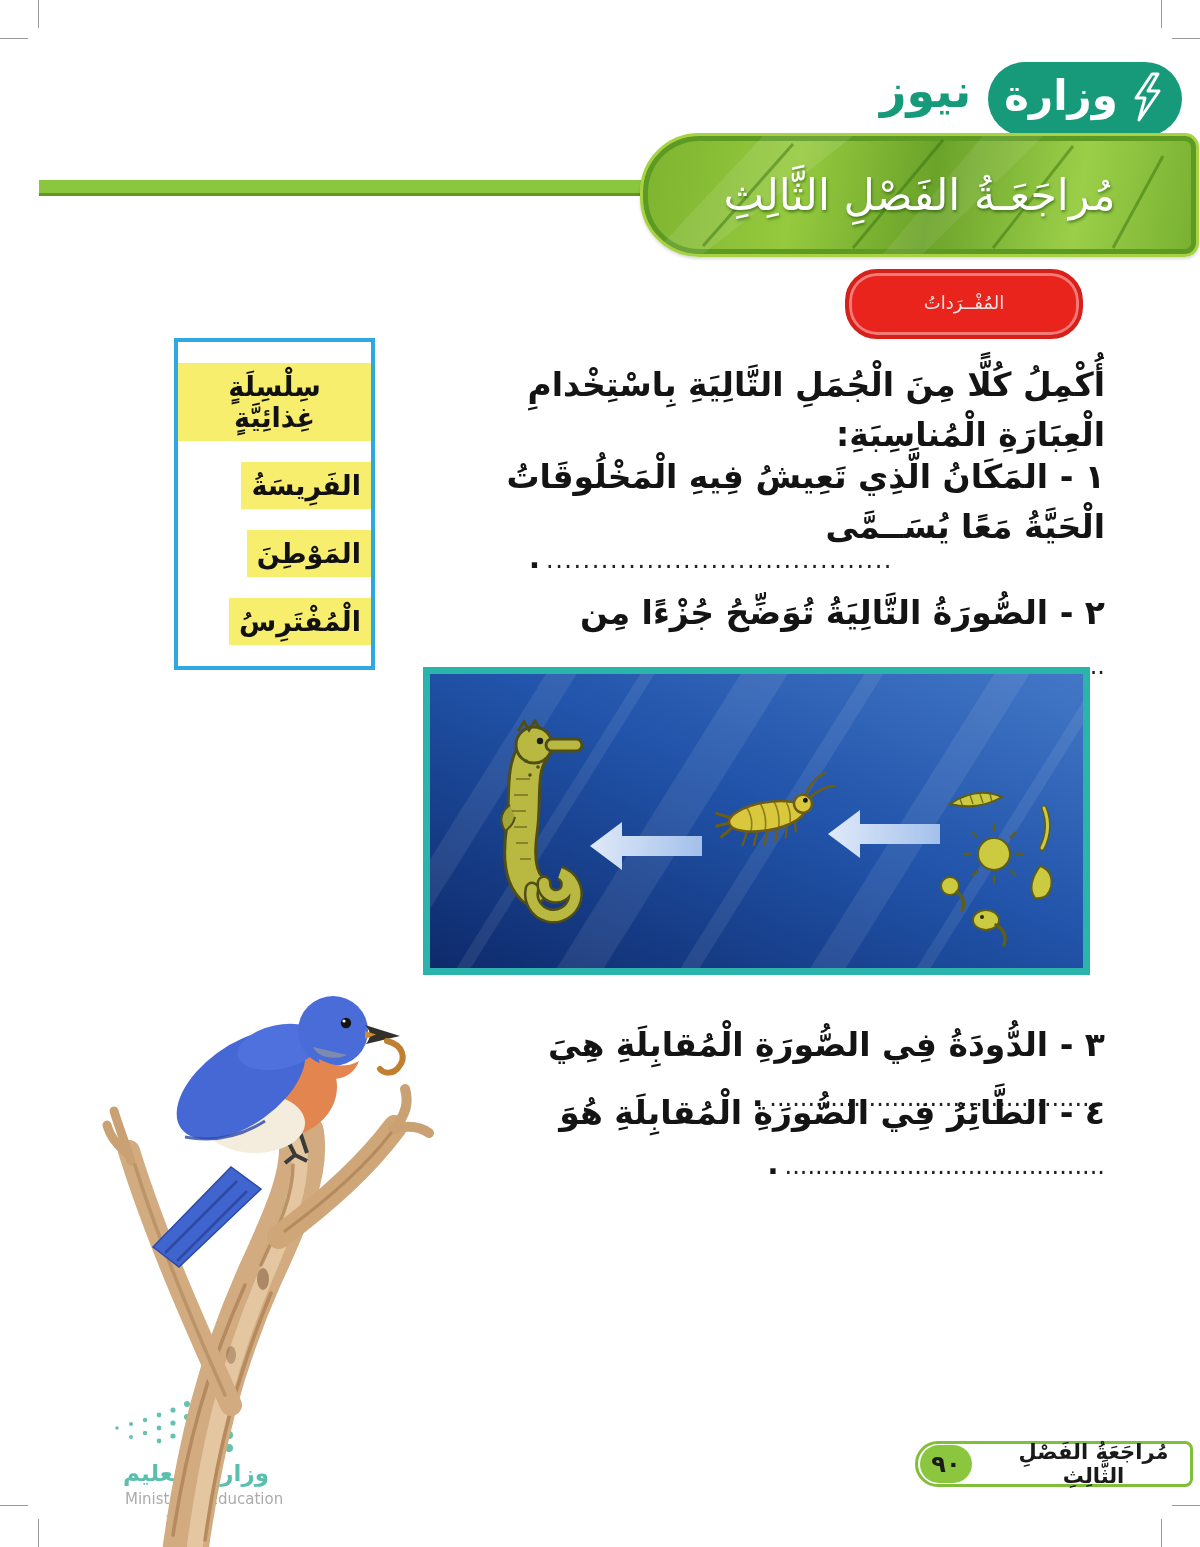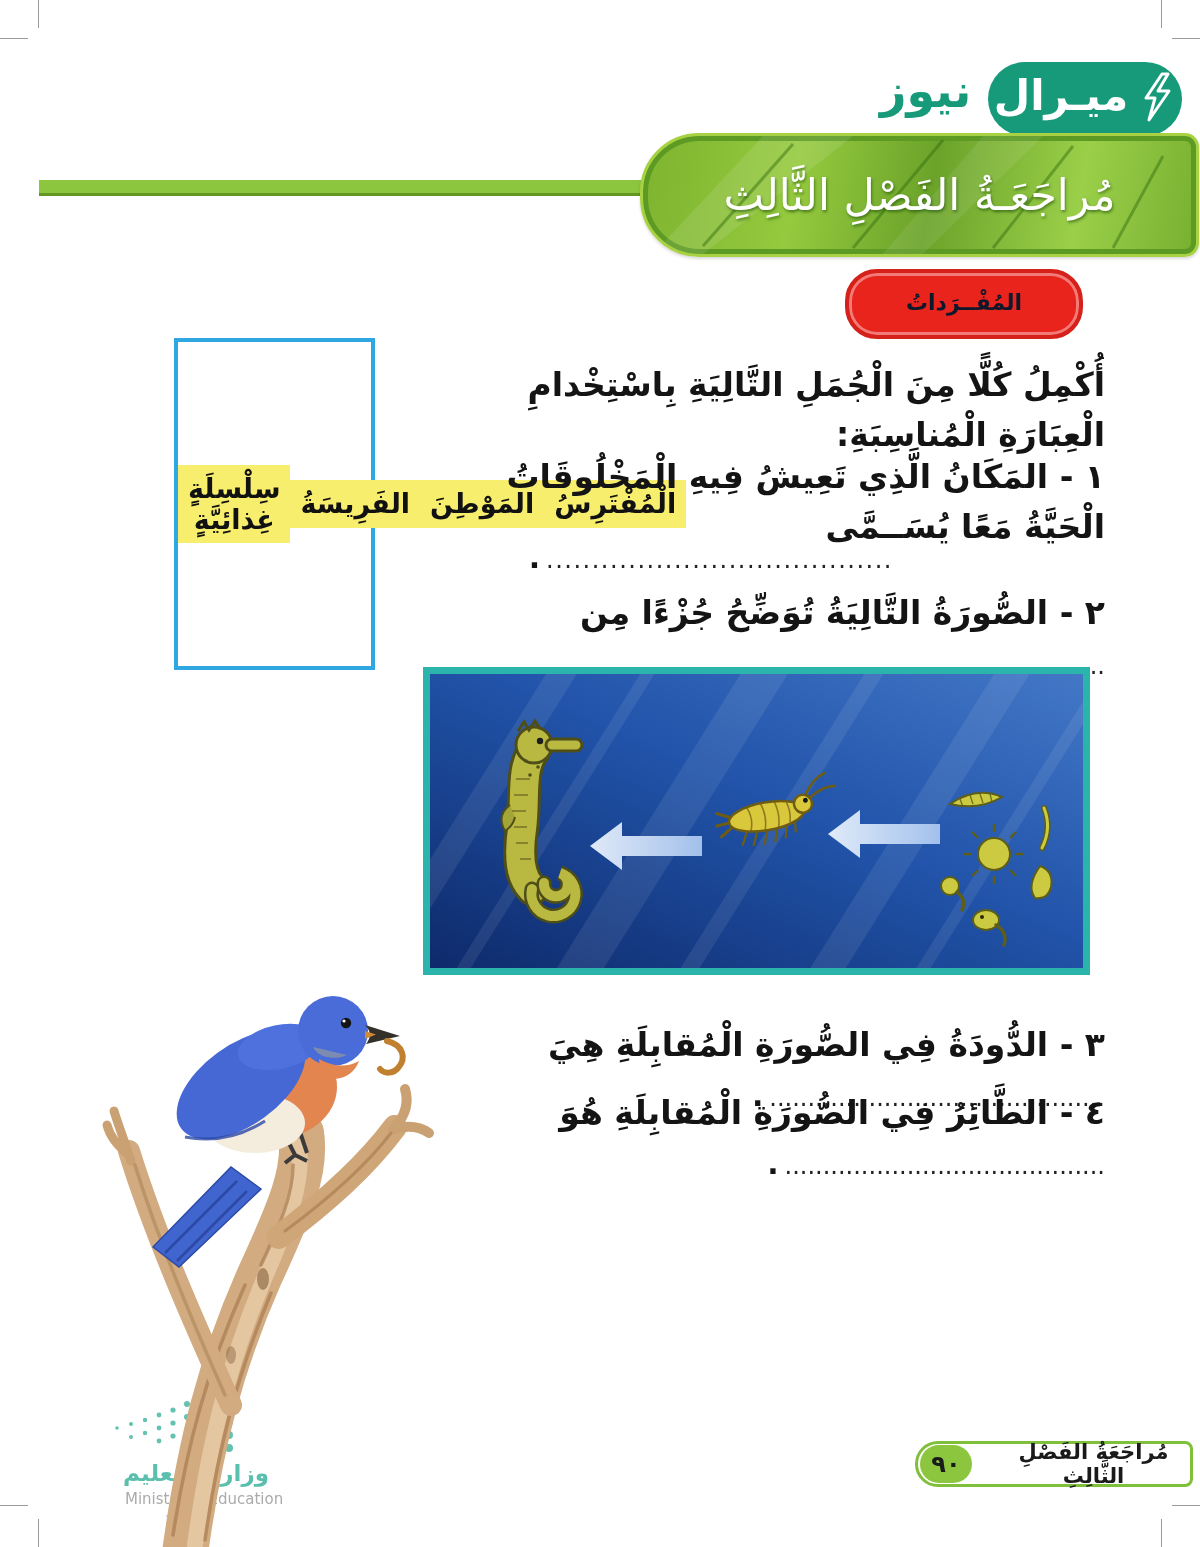--- a/index.html
+++ b/index.html
@@ -23,25 +23,25 @@
     border:3px solid #a8d243;box-shadow:inset 0 0 0 5px #5d9a23, 0 2px 3px rgba(0,0,0,.15);
     display:flex;align-items:center;justify-content:center;overflow:hidden;}
   .banner-leaf{position:absolute;inset:0;}
   .banner-title{position:relative;color:#ffffff;font-size:43px;font-weight:400;direction:rtl;
     text-shadow:1px 2px 3px rgba(20,70,0,.55);}
 
   
   .vocab-badge{left:845px;top:249px;width:230px;height:62px;border-radius:32px;background:#e9241d;
     border:4px solid #d6201a;box-shadow:inset 0 0 0 3px rgba(255,255,255,.4);
     display:flex;align-items:center;justify-content:center;}
-  .vocab-badge span{color:#0f172a;font-size:22px;font-weight:700;direction:rtl;padding-bottom:4px;}
+  .vocab-badge span{color:#e5e5e5;font-size:18px;font-weight:400;direction:rtl;padding-bottom:4px;}
 
   
   .word-bank{left:174px;top:318px;width:201px;height:332px;border:4px solid #2fa7e1;background:#fff;
-    display:flex;flex-direction:row;align-items:center;justify-content:space-evenly;box-sizing:border-box;}
+    display:flex;flex-direction:column;align-items:flex-end;justify-content:space-evenly;box-sizing:border-box;}
   .word-bank .word{background:#f8ee6e;color:#111;font-size:27px;font-weight:700;direction:rtl;
     padding:8px 10px;line-height:1.15;text-align:center;}
 
   
   .qtext{direction:rtl;text-align:right;font-size:33px;font-weight:700;color:#141414;line-height:1.5;}
   .blank{font-size:24px;font-weight:400;letter-spacing:1.5px;color:#222;}
   .period{font-size:30px;font-weight:700;margin-right:6px;}
 
   
   .sea-figure{left:423px;top:647px;width:667px;height:308px;border:7px solid #2ab4ac;box-sizing:border-box;
@@ -84,21 +84,21 @@
   <div class="crop" style="left:38px;top:1519px;width:1px;height:28px;"></div>
   <div class="crop" style="left:0;top:1505px;width:28px;height:1px;"></div>
 
   <span class="abs brand-outside">نيوز</span>
   <div class="abs brand-pill">
     <span class="icon">
       <svg width="38" height="52" viewBox="0 0 38 52">
         <path d="M24,3 L8,27 L17,27 L11,49 L31,20 L20,20 L30,3 Z" fill="none" stroke="#ffffff" stroke-width="3" stroke-linejoin="round"></path>
       </svg>
     </span>
-    <span class="brand-pill-text">ميـرال</span>
+    <span class="brand-pill-text">وزارة</span>
   </div>
 
   <div class="abs green-rule"></div>
   <div class="abs banner">
     <svg class="banner-leaf" viewBox="0 0 553 118" preserveAspectRatio="none">
       <polygon points="120,0 210,0 60,118 10,118" fill="#ffffff" opacity="0.10"></polygon>
       <polygon points="340,0 400,0 280,118 240,118" fill="#ffffff" opacity="0.08"></polygon>
       <path d="M150,8 L60,110 M300,4 L210,112 M430,10 L350,112 M520,20 L470,112" stroke="#2f6b0e" stroke-width="3" opacity="0.45" fill="none"></path>
     </svg>
     <div class="banner-title">مُراجَعَـةُ الفَصْلِ الثَّالِثِ</div>

